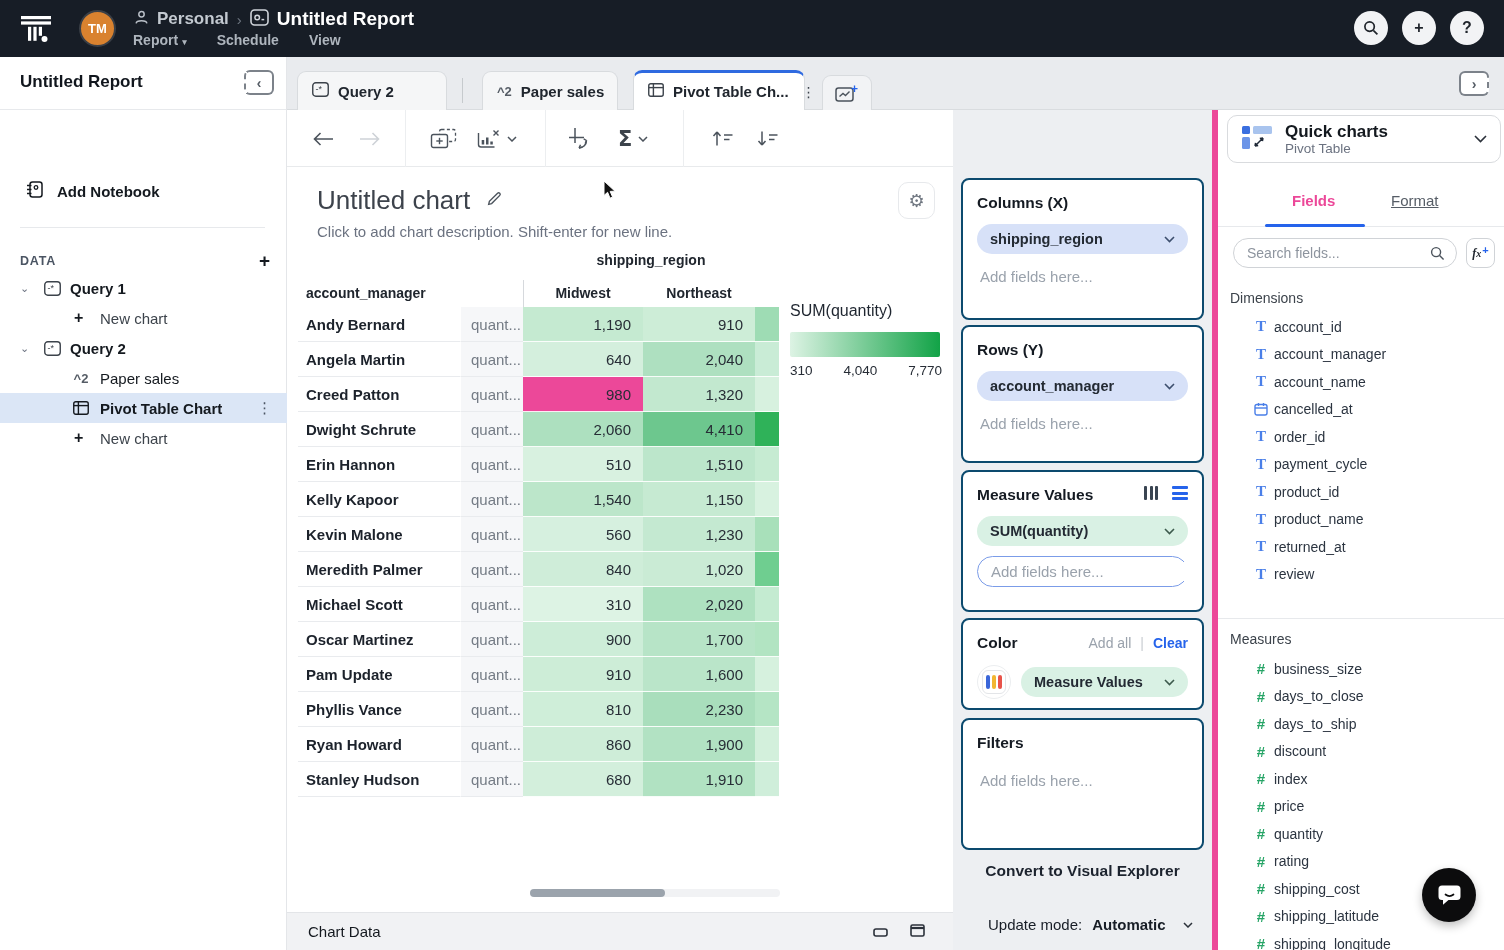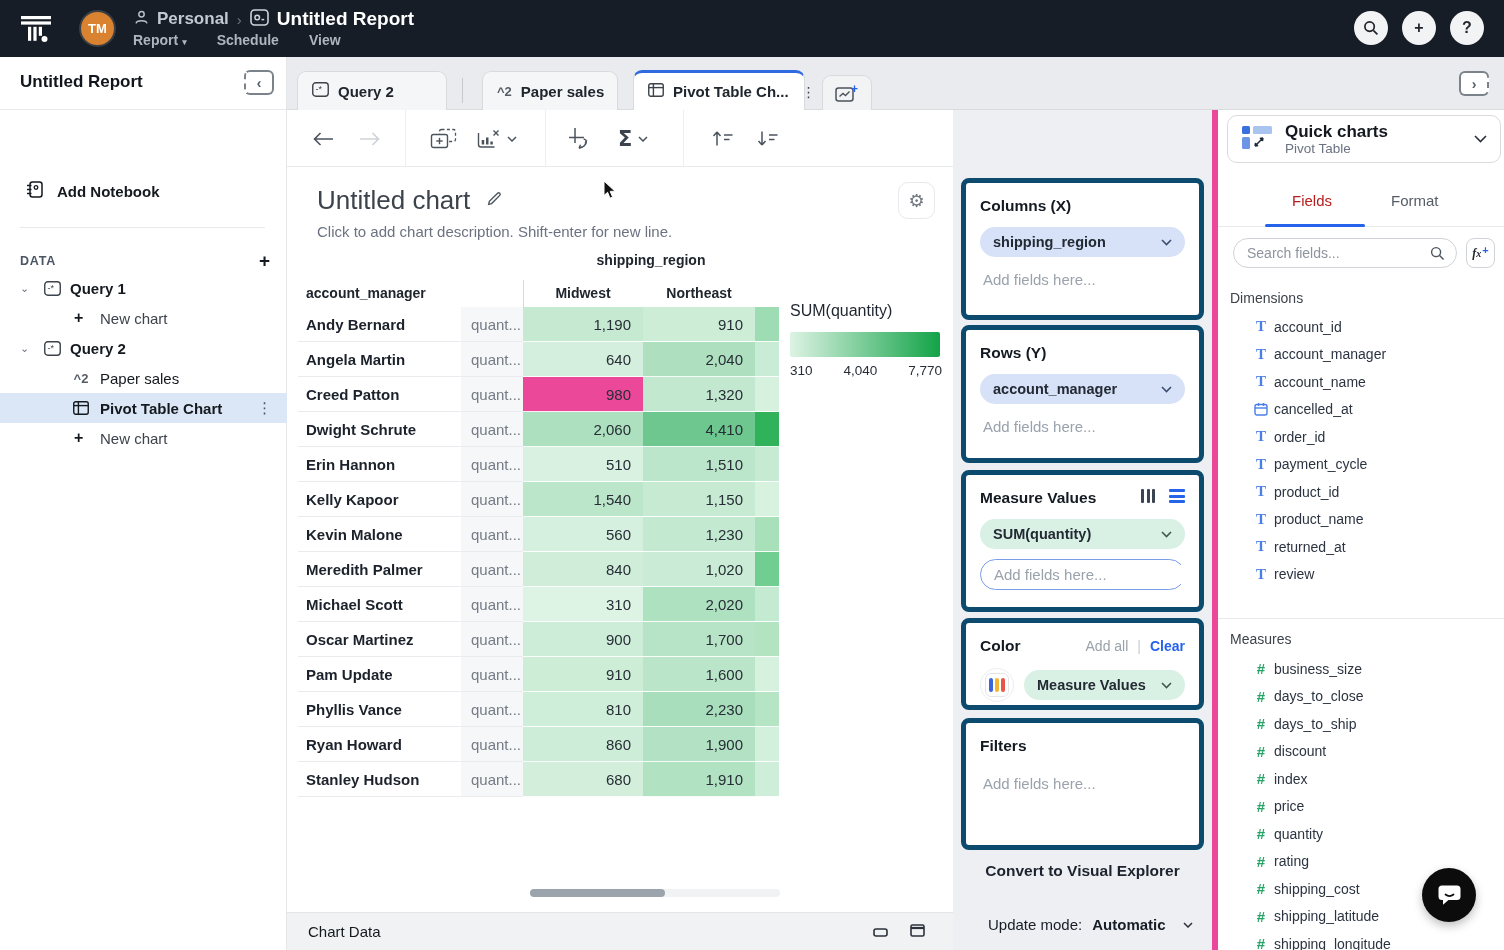--- a/index.html
+++ b/index.html
@@ -110,21 +110,21 @@
   .hscroll-thumb{position:absolute;left:0;top:0;width:135px;height:8px;background:#9ba3ac;border-radius:4px;}
 
   .chartdata-bar{position:absolute;left:287px;top:912px;width:666px;height:38px;background:#f1f2f4;
                  border-top:1px solid #e3e5e8;display:flex;align-items:center;}
   .chartdata-label{margin-left:21px;font-size:15px;color:#14191f;}
   .cd-icons{position:absolute;right:28px;display:flex;gap:22px;align-items:center;}
 
   
   .config{position:absolute;left:953px;top:110px;width:259px;height:840px;background:#edeff2;}
   .card{position:absolute;left:8px;width:243px;background:#fff;border-radius:8px;
-        border:5px solid #0c4a6e;padding:14px 14px;}
+        border:2px solid #0c4a6e;padding:14px 14px;}
   .card-title{font-size:15.5px;font-weight:bold;color:#141a22;}
   .pill{margin-top:12px;height:30px;border-radius:15px;display:flex;align-items:center;
         justify-content:space-between;padding:0 13px;font-size:14.5px;font-weight:600;color:#232a33;}
   .pill.blue{background:#d7e1f8;}
   .pill.green{background:#d9f1e4;}
   .addfields{margin-top:14px;font-size:15px;color:#9aa2ac;padding-left:3px;}
   .mv-icons{position:absolute;right:14px;top:14px;display:flex;gap:14px;align-items:center;}
   .cols-ico{display:flex;gap:2.5px;}
   .cols-ico i{width:3px;height:14px;background:#3a4552;border-radius:1px;}
   .rows-ico{display:flex;flex-direction:column;gap:2.5px;}
@@ -154,21 +154,21 @@
   
   .fields{position:absolute;left:1212px;top:110px;width:292px;height:840px;background:#fff;
           border-left:6px solid #ec4899;overflow:hidden;}
   .qc-card{position:absolute;left:9px;top:5px;width:274px;height:48px;border:1px solid #d9dbde;
            border-radius:10px;background:#fff;display:flex;align-items:center;padding:0 13px;gap:12px;}
   .qc-text{flex:1;}
   .qc-title{font-size:17px;font-weight:bold;color:#14191f;line-height:19px;}
   .qc-sub{font-size:13.5px;color:#6b7280;line-height:16px;}
   .fp-tabs{position:absolute;left:0;top:70px;width:292px;height:47px;border-bottom:1px solid #e7e9ec;}
   .fp-tab{position:absolute;top:12px;font-size:15px;}
-  .fp-tab.active{font-weight:normal;color:#b91c1c;}
+  .fp-tab.active{font-weight:bold;color:#ec4899;}
   .fp-tab.inactive{color:#565d66;}
   .fp-underline{position:absolute;left:47px;top:44px;width:100px;height:3px;background:#2563eb;border-radius:2px;}
   .fp-search-row{position:absolute;left:15px;top:128px;width:262px;display:flex;gap:9px;align-items:center;}
   .fp-search{flex:1;height:30px;border:1px solid #d0d3d7;border-radius:15px;display:flex;
              align-items:center;padding:0 11px;}
   .fp-search input{border:none;outline:none;flex:1;font-size:14px;font-family:inherit;color:#1f2630;min-width:0;}
   .fp-search input::placeholder{color:#8d949e;}
   .fx-btn{width:30px;height:30px;border:1px solid #d0d3d7;border-radius:8px;display:flex;
           align-items:center;justify-content:center;font-size:12px;background:#fff;}
   .fx-f{font-family:"Liberation Serif",serif;font-style:italic;font-weight:bold;color:#20262e;}
@@ -688,21 +688,21 @@
         <div class="qc-title">Quick charts</div>
         <div class="qc-sub">Pivot Table</div>
       </span>
       <svg width="13" height="8" viewBox="0 0 13 8">
           <path d="M1 1 L6.5 6.5 L12 1" fill="none" stroke="#2b313a" stroke-width="1.6"></path>
         </svg>
     </div>
 
     <div class="fp-tabs">
       <span class="fp-tab active" style="left:74px;">Fields</span>
-      <span class="fp-tab inactive" style="left:173px;">Format</span>
+      <span class="fp-tab inactive" style="left:173px;text-decoration:underline;">Format</span>
       <span class="fp-underline"></span>
     </div>
 
     <div class="fp-search-row">
       <span class="fp-search">
         <input placeholder="Search fields..." style="">
         <svg width="15" height="15" viewBox="0 0 16 16">
             <circle cx="6.5" cy="6.5" r="4.8" fill="none" stroke="#4b535c" stroke-width="1.5"></circle>
             <line x1="10.2" y1="10.2" x2="14.5" y2="14.5" stroke="#4b535c" stroke-width="1.5"></line>
           </svg>

